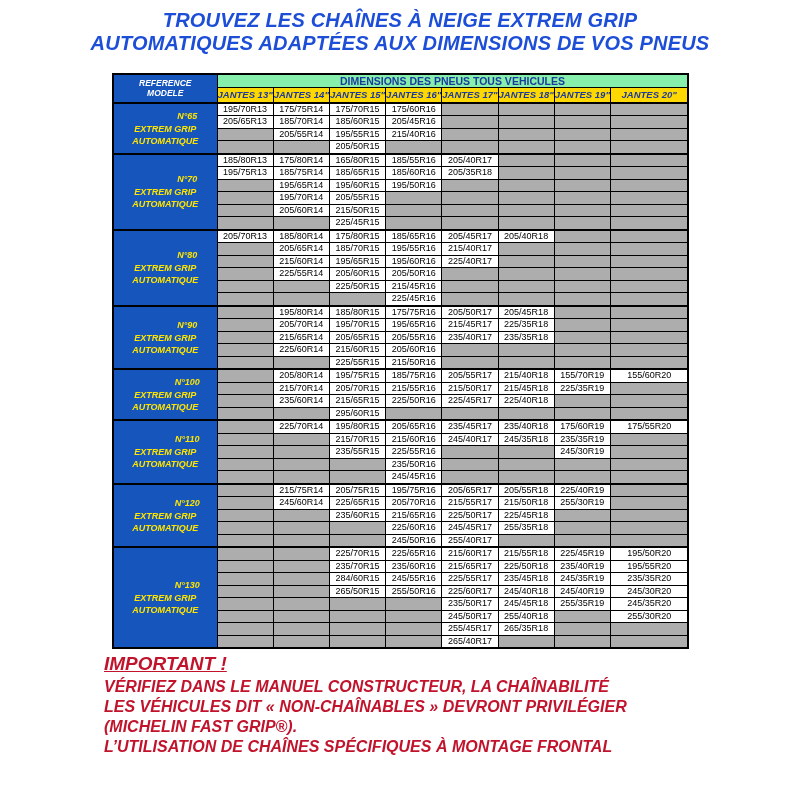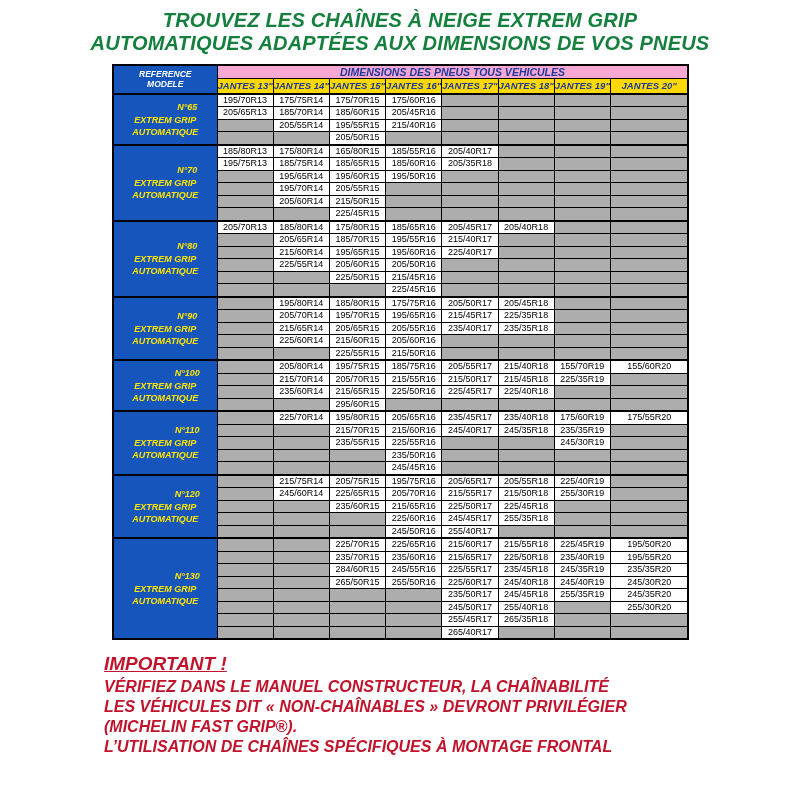--- a/index.html
+++ b/index.html
@@ -1,29 +1,29 @@
 <!DOCTYPE html>
 <html><head>
 <meta charset="utf-8">
 <style>
   * { margin:0; padding:0; box-sizing:border-box; }
   html,body { width:800px; height:800px; background:#ffffff; font-family:"Liberation Sans",sans-serif; }
   .page { position:relative; width:800px; height:800px; overflow:hidden; background:#fff; }
 
   .title { position:absolute; top:9px; left:0; width:100%; text-align:center;
            font-weight:bold; font-style:italic; font-size:20px; line-height:23px;
-           color:#15803d; letter-spacing:.2px; }
-
-  table.chains { position:absolute; left:112px; top:64px; border-collapse:collapse;
+           color:#1d4ed8; letter-spacing:.2px; }
+
+  table.chains { position:absolute; left:112px; top:73px; border-collapse:collapse;
                  table-layout:fixed; border:2px solid #000; }
   th, td { border:1px solid #000; text-align:center; vertical-align:middle;
            overflow:hidden; white-space:nowrap; padding:0; }
   th.ref    { background:#1655BB; color:#ffffff; font-style:italic; font-weight:bold;
               font-size:8.5px; line-height:10.5px; }
-  th.dim    { background:#f9a8d4; color:#1C3A9E; font-style:italic; font-weight:bold;
+  th.dim    { background:#86efac; color:#1C3A9E; font-weight:bold;
               font-size:10.5px; height:13px; }
   th.jantes { background:#FFD800; color:#1C3A9E; font-style:italic; font-weight:bold;
               font-size:9.5px; height:15px; }
   td { font-size:9px; height:11.5px; line-height:11.5px; color:#000; }
   td.val   { background:#ffffff; }
   td.empty { background:#ADADAD; }
   td.model { background:#1655BB; color:#FFE500; font-style:italic; font-weight:bold;
              font-size:9px; line-height:12px; }
   td.model .mnum { margin-bottom:1px;margin-left:44px; }
   tr.group-start td { border-top-width:2px; }

